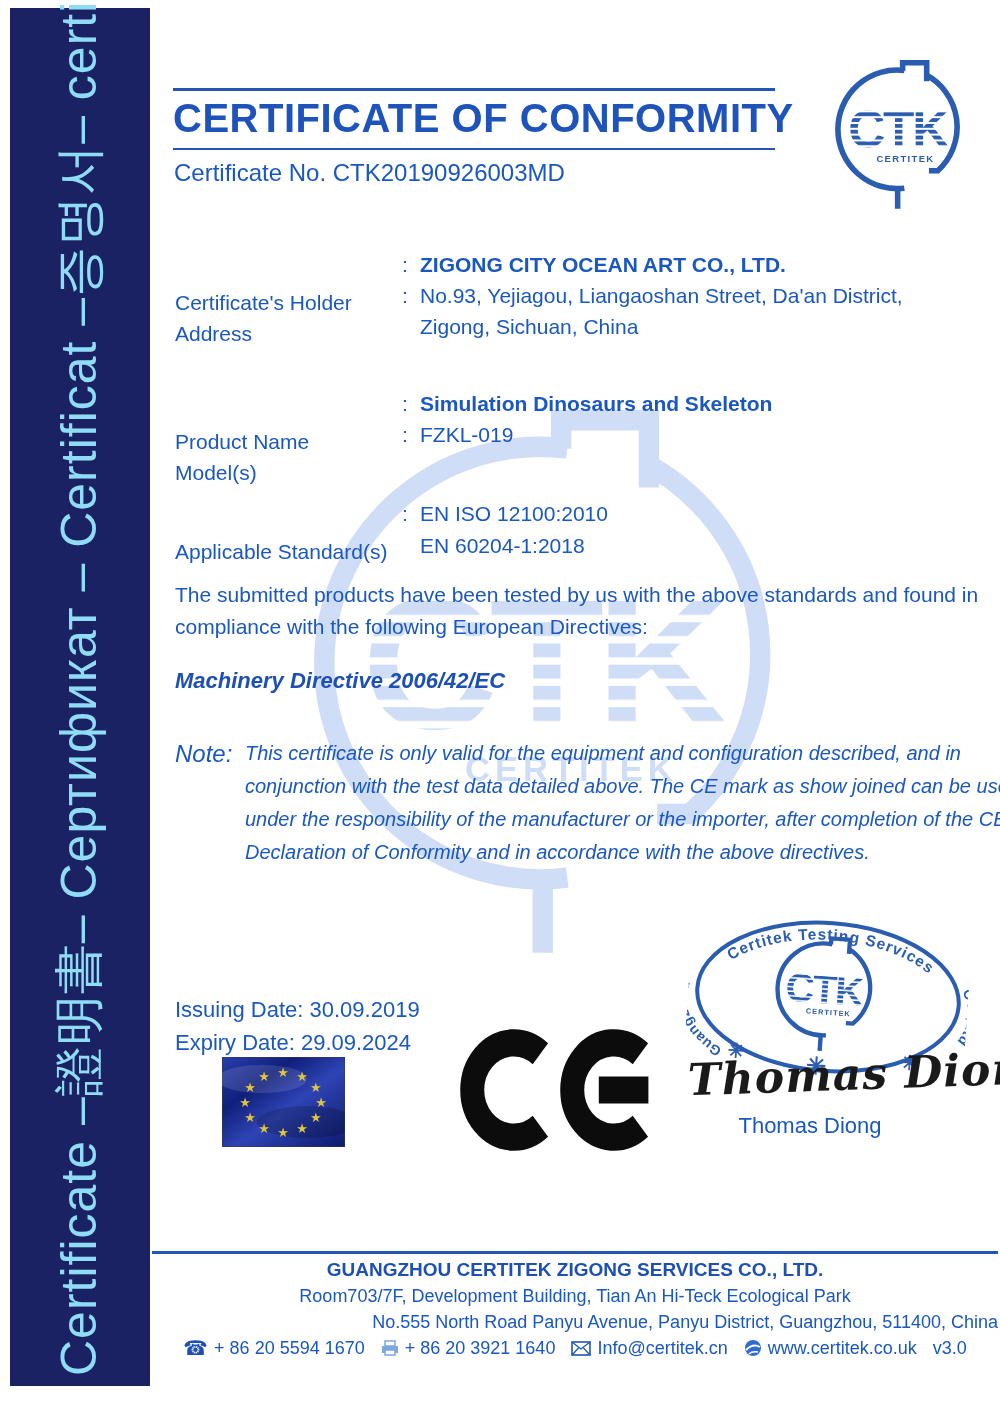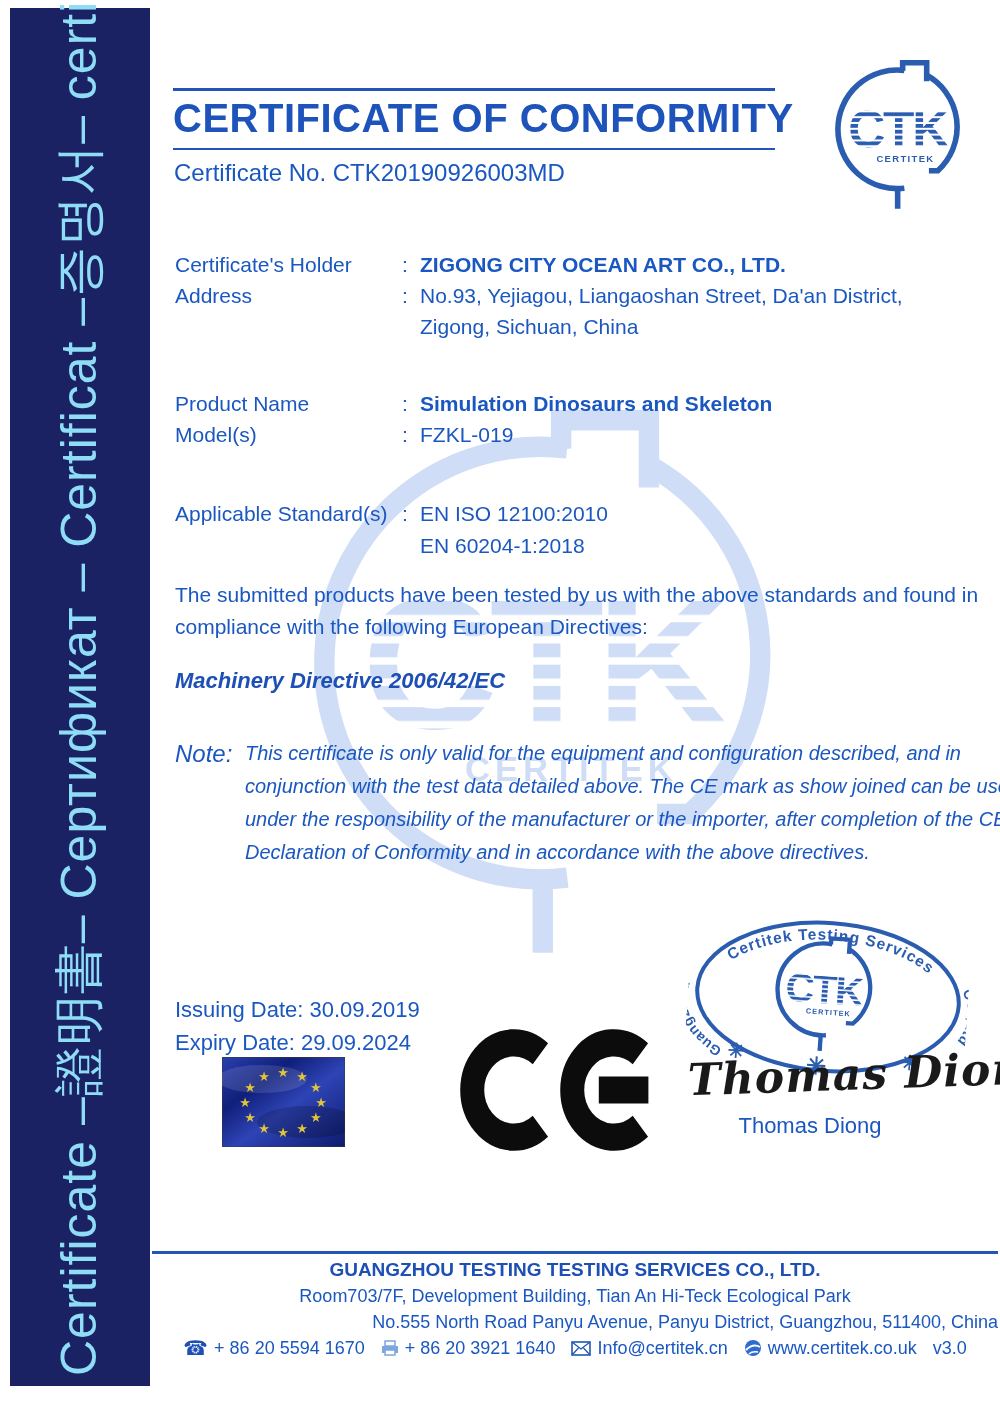--- a/index.html
+++ b/index.html
@@ -26,21 +26,21 @@
   
   .watermark{left:310px;top:410px;width:490px;height:551px;color:var(--wm);z-index:0;}
   .content{position:absolute;inset:0;z-index:2;}
   
   .rule{background:var(--rule);height:3px;}
   .title{left:173px;top:96px;font-size:40px;font-weight:bold;color:#1d53ba;letter-spacing:.5px;}
   .certno{left:174px;top:159px;font-size:24px;color:var(--blue);}
   .corner-logo{left:834px;top:60px;width:134px;height:151px;color:var(--stamp);}
   
   .row{left:175px;display:flex;color:var(--blue);font-size:21px;line-height:30px;}
-  .lbl{width:227px;flex:0 0 227px;}
+  .lbl{width:227px;flex:0 0 227px;margin-top:38px;}
   .colon{width:18px;flex:0 0 18px;}
   .val{white-space:nowrap;}
   .bold{font-weight:bold;}
   .para{left:175px;width:815px;color:var(--blue);font-size:21px;line-height:32px;}
   .directive{left:175px;top:668px;font-size:22px;font-weight:bold;font-style:italic;color:#1d4fb4;}
   .note-lbl{left:175px;top:740px;font-size:24px;font-style:italic;color:var(--blue);}
   .note-line{left:245px;width:745px;font-size:20px;font-style:italic;color:var(--blue);line-height:26px;white-space:nowrap;}
   .date{left:175px;font-size:22px;color:var(--blue);}
   
   .flag{left:222px;top:1057px;width:123px;height:90px;}
@@ -216,21 +216,21 @@
       <use href="#ctkLogo" x="86" y="24" width="104" height="117"></use>
       <text x="52" y="152" font-size="20" font-weight="bold" fill="currentColor" text-anchor="middle">✳</text>
       <text x="133" y="163" font-size="24" font-weight="bold" fill="currentColor" text-anchor="middle">✳</text>
       <text x="226" y="152" font-size="20" font-weight="bold" fill="currentColor" text-anchor="middle">✳</text>
     </svg>
 
     <div class="abs sig">Thomas Diong</div>
     <div class="abs sig-name">Thomas Diong</div>
 
     <div class="abs f-line"></div>
-    <div class="abs f-company">GUANGZHOU TESTING TESTING SERVICES CO., LTD.</div>
+    <div class="abs f-company">GUANGZHOU CERTITEK ZIGONG SERVICES CO., LTD.</div>
     <div class="abs f-addr1">Room703/7F, Development Building, Tian An Hi-Teck Ecological Park</div>
     <div class="abs f-addr2">No.555 North Road Panyu Avenue, Panyu District, Guangzhou, 511400, China</div>
 
     <div class="abs f-contact">
       <span class="f-item">
         <span class="phone-glyph">☎</span>
         <span>+ 86 20 5594 1670</span>
       </span>
       <span class="f-item">
         <svg width="18" height="16" viewBox="0 0 18 16">

